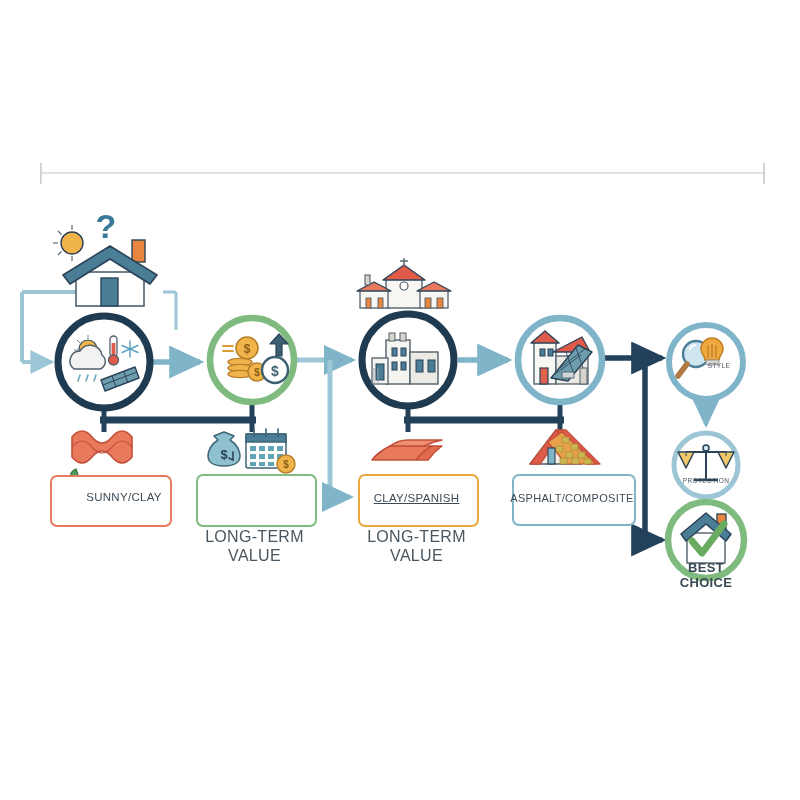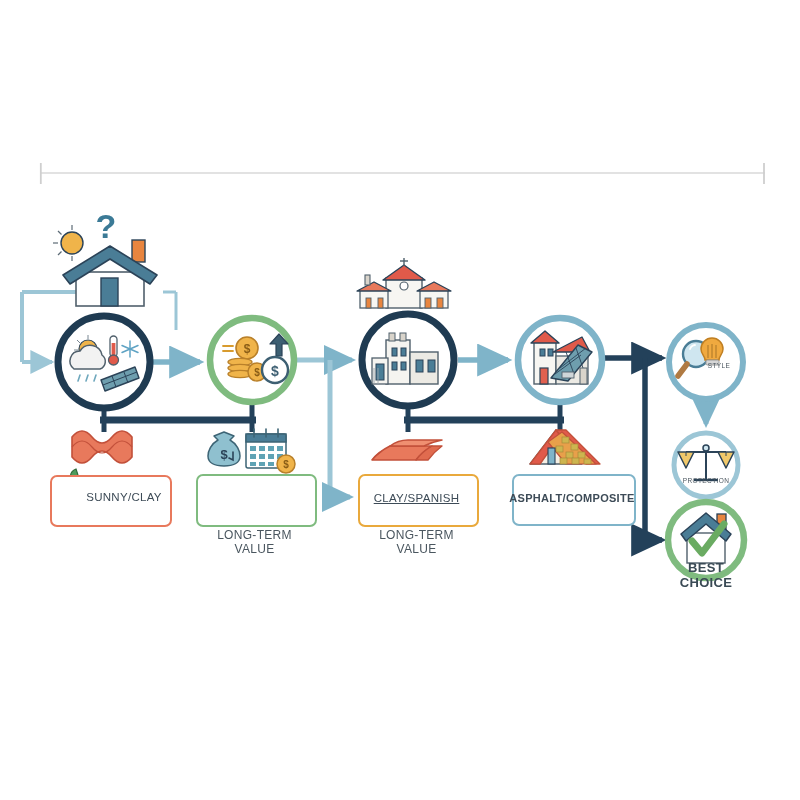--- a/index.html
+++ b/index.html
@@ -15,21 +15,21 @@
   .lbl{
     position:absolute;
     color:#3d4b57;
     letter-spacing:.3px;
     text-align:center;
     line-height:1.18;
     white-space:pre-line;
     pointer-events:none;
   }
   .box-label{font-size:11.5px;}
-  .sub-label{font-size:12px;color:#4a565f;}
+  .sub-label{font-size:16px;color:#4a565f;}
   .circle-mini{font-size:6.5px;color:#4a565f;letter-spacing:.4px;}
   .best-label{font-size:13px;font-weight:bold;color:#3a4a55;line-height:1.18;}
 </style>
 </head>
 <body>
 
 <div id="canvas">
 
 <svg width="800" height="800" viewBox="0 0 800 800">
   <defs>
@@ -364,20 +364,20 @@
 <div class="lbl box-label" style="left:84px;top:491px;width:80px;">SUNNY/CLAY</div>
 
 <div style="position:absolute;left:196px;top:474px;width:117px;height:49px;border:2px solid #7fbb7f;border-radius:7px;background:#fff;"></div>
 <div class="lbl sub-label" style="left:196px;top:528px;width:117px;">LONG-TERM VALUE</div>
 
 <div style="position:absolute;left:358px;top:474px;width:117px;height:49px;border:2px solid #e9a93c;border-radius:7px;background:#fff;"></div>
 <div class="lbl box-label" style="left:358px;top:492px;width:117px;text-decoration:underline;">CLAY/SPANISH</div>
 <div class="lbl sub-label" style="left:358px;top:528px;width:117px;">LONG-TERM VALUE</div>
 
 <div style="position:absolute;left:512px;top:474px;width:120px;height:48px;border:2px solid #7fb4c9;border-radius:7px;background:#fff;"></div>
-<div class="lbl box-label" style="left:508px;top:492px;width:128px;font-size:11px;font-weight:bold;">ASPHALT/COMPOSITE</div>
+<div class="lbl box-label" style="left:508px;top:492px;width:128px;font-size:11px;">ASPHALT/COMPOSITE</div>
 
 <div class="lbl circle-mini" style="left:696px;top:362px;width:46px;">STYLE</div>
 <div class="lbl circle-mini" style="left:676px;top:477px;width:60px;">PROTECTION</div>
 <div class="lbl best-label" style="left:656px;top:560px;width:100px;">BEST
 CHOICE</div>
 
 </div>
 
 </body></html>

